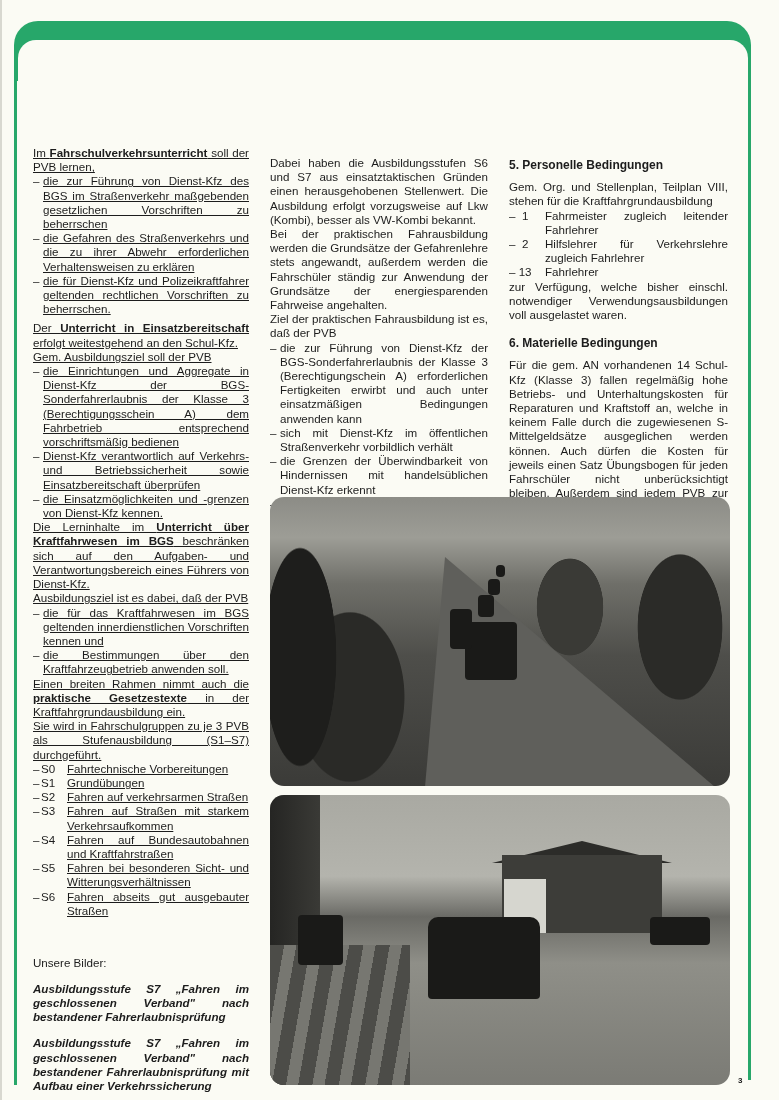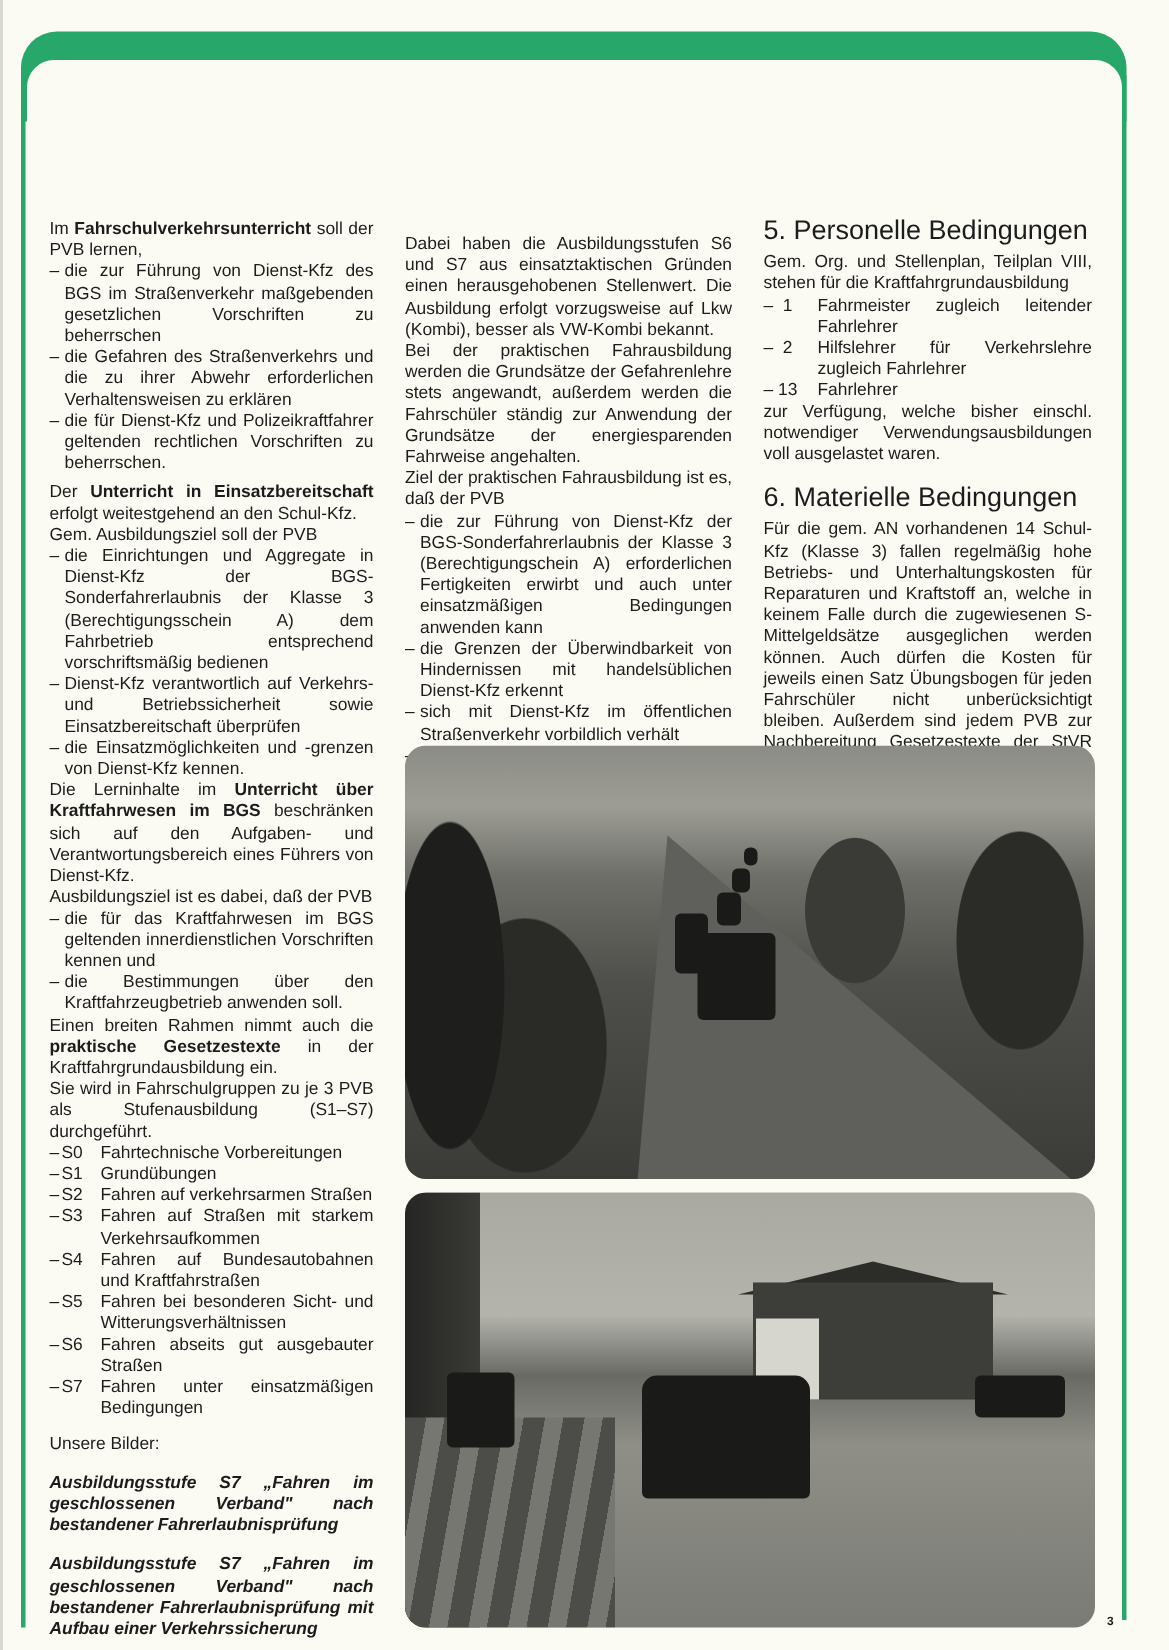--- a/index.html
+++ b/index.html
@@ -25,32 +25,32 @@
     position: absolute; left: 748px; top: 50px; width: 3px; height: 1030px;
     background: #27a76a;
   }
   .col {
     position: absolute; font-size: 11.6px; line-height: 14.2px;
     text-align: justify; hyphens: manual;
   }
   .col p { margin: 0; }
   .col .gap { margin-top: 5px; }
   .col b { font-weight: bold; }
-  .col1 { left: 33px; top: 146px; width: 216px; }
+  .col1 { left: 33px; top: 146px; width: 216px; text-decoration: underline; }
   .col2 { left: 270px; top: 156px; width: 218px; }
   .col3 { left: 509px; top: 146px; width: 219px; }
   ul.dash { list-style: none; margin: 0; padding: 0; }
   ul.dash li { position: relative; padding-left: 10px; }
   ul.dash li::before { content: "–"; position: absolute; left: 0; }
   ul.stufen li { padding-left: 34px; }
   ul.stufen li .code { position: absolute; left: 8px; }
   ul.staff { list-style: none; margin: 0; padding: 0; }
   ul.staff li { position: relative; padding-left: 36px; }
   ul.staff li .num { position: absolute; left: 0; width: 28px; white-space: pre; }
-  h3.sec { font-size: 18px; font-weight: normal; margin: 0 0 8px 0; }
+  h3.sec { font-size: 12px; font-weight: bold; margin: 12px 0 8px 0; }
   .captions {
     position: absolute; left: 33px; top: 944px; width: 216px;
     font-size: 11.6px; line-height: 14.2px;
   }
   .captions .head { margin-bottom: 12px; }
   .captions .cap { font-style: italic; margin-bottom: 12px; text-align: justify; font-weight: bold; }
   .photo {
     position: absolute; border-radius: 14px; overflow: hidden;
   }
   .photo1 {
@@ -134,38 +134,37 @@
   <p><span>Einen breiten Rahmen nimmt auch die </span><b>praktische Gesetzestexte</b><span> in der Kraftfahrgrundausbildung ein.</span></p>
   <p>Sie wird in Fahrschulgruppen zu je 3 PVB als Stufenausbildung (S1–S7) durchgeführt.</p>
   <ul class="dash stufen">
     <li><span class="code">S0</span><span>Fahrtechnische Vorbereitungen</span></li>
     <li><span class="code">S1</span><span>Grundübungen</span></li>
     <li><span class="code">S2</span><span>Fahren auf verkehrsarmen Straßen</span></li>
     <li><span class="code">S3</span><span>Fahren auf Straßen mit starkem Verkehrsaufkommen</span></li>
     <li><span class="code">S4</span><span>Fahren auf Bundesautobahnen und Kraftfahrstraßen</span></li>
     <li><span class="code">S5</span><span>Fahren bei besonderen Sicht- und Witterungsverhältnissen</span></li>
     <li><span class="code">S6</span><span>Fahren abseits gut ausgebauter Straßen</span></li>
-    <li><span class="code">S7</span><span>Fahren unter einsatzmäßigen Bedingungen</span></li>
   </ul>
 </div>
 
 <div class="captions">
   <p class="head">Unsere Bilder:</p>
   <p class="cap">Ausbildungsstufe S7 „Fahren im geschlossenen Verband" nach bestandener Fahrerlaubnisprüfung</p>
   <p class="cap">Ausbildungsstufe S7 „Fahren im geschlossenen Verband" nach bestandener Fahrerlaubnisprüfung mit Aufbau einer Verkehrssicherung</p>
 </div>
 
 <div class="col col2">
   <p>Dabei haben die Ausbildungsstufen S6 und S7 aus einsatztaktischen Gründen einen herausgehobenen Stellenwert. Die Ausbildung erfolgt vorzugsweise auf Lkw (Kombi), besser als VW-Kombi bekannt.</p>
   <p>Bei der praktischen Fahrausbildung werden die Grundsätze der Gefahrenlehre stets angewandt, außerdem werden die Fahrschüler ständig zur Anwendung der Grundsätze der energiesparenden Fahrweise angehalten.</p>
   <p>Ziel der praktischen Fahrausbildung ist es, daß der PVB</p>
   <ul class="dash">
     <li>die zur Führung von Dienst-Kfz der BGS-Sonderfahrerlaubnis der Klasse 3 (Berechtigungschein A) erforderlichen Fertigkeiten erwirbt und auch unter einsatzmäßigen Bedingungen anwenden kann</li>
+    <li>sich mit Dienst-Kfz im öffentlichen Straßenverkehr vorbildlich verhält</li>
     <li>die Grenzen der Überwindbarkeit von Hindernissen mit handelsüblichen Dienst-Kfz erkennt</li>
-    <li>sich mit Dienst-Kfz im öffentlichen Straßenverkehr vorbildlich verhält</li>
     <li>die Grundzüge der energiesparenden Fahrweise beherrscht.</li>
   </ul>
 </div>
 
 <div class="col col3">
   <h3 class="sec">5. Personelle Bedingungen</h3>
   <p>Gem. Org. und Stellenplan, Teilplan VIII, stehen für die Kraftfahrgrundausbildung</p>
   <ul class="staff">
     <li><span class="num">–  1</span><span>Fahrmeister zugleich leitender Fahrlehrer</span></li>
     <li><span class="num">–  2</span><span>Hilfslehrer für Verkehrslehre zugleich Fahrlehrer</span></li>

